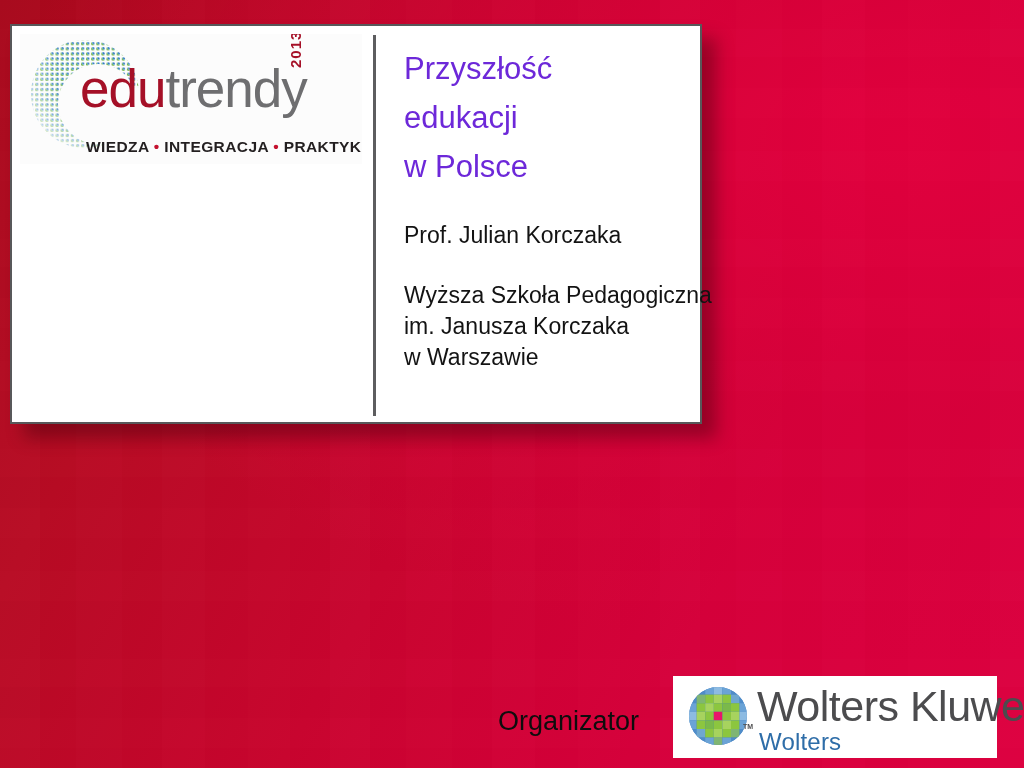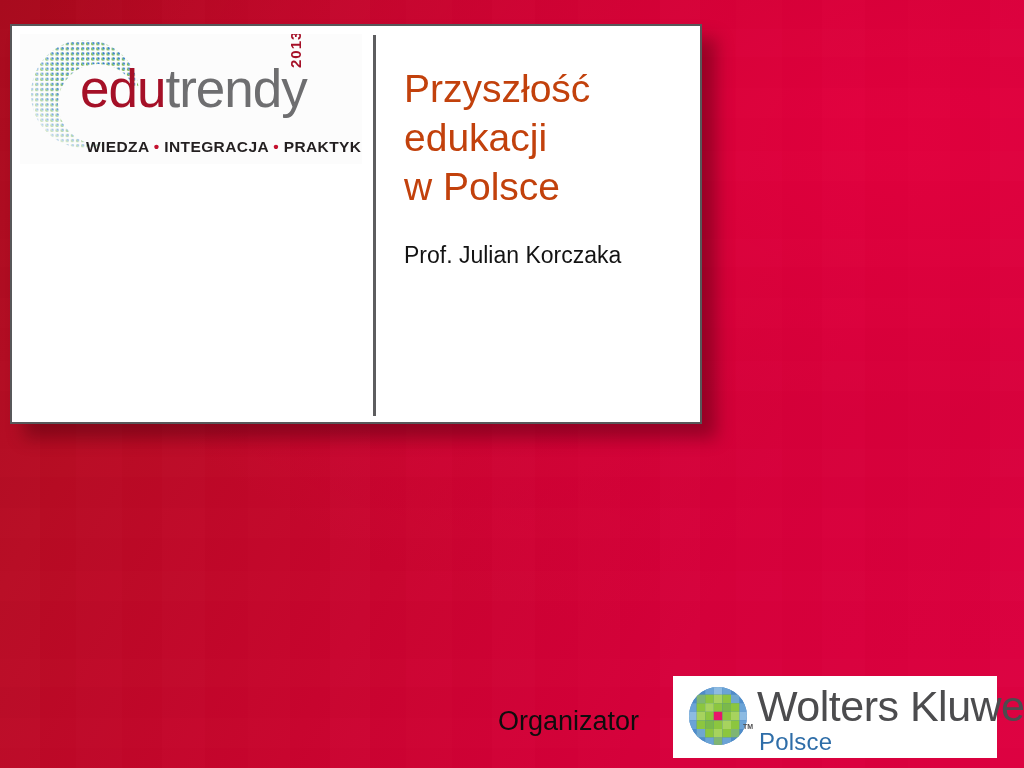--- a/index.html
+++ b/index.html
@@ -129,26 +129,25 @@
   #edu-tagline .sep { color: #c4122f; }
 
   
   #card-text {
     position: absolute;
     left: 392px;
     top: 18px;
     width: 344px;
   }
   #slide-title {
-    font-size: 39px;
+    font-size: 31px;
     line-height: 49px;
-    color: #c2410c;
+    color: #6d28d9;
     font-weight: 400;
     white-space: pre-line;
-    margin-top: 20px;
   }
   #presenter {
     margin-top: 30px;
     font-size: 23px;
     line-height: 29px;
     color: #131313;
   }
   #affiliation {
     margin-top: 30px;
     font-size: 23px;
@@ -273,20 +272,23 @@
         <span class="sep">•</span>
         <span>PRAKTYKA</span>
       </div>
     </div>
 
     <div id="card-text">
       <div id="slide-title">Przyszłość
 edukacji
 w Polsce</div>
       <div id="presenter">Prof. Julian Korczaka</div>
+      <div id="affiliation">Wyższa Szkoła Pedagogiczna
+im. Janusza Korczaka
+w Warszawie</div>
     </div>
   </div>
 
   <div id="organizer-label">Organizator</div>
 
   <div id="wk-card">
 
     <svg id="wk-globe" viewBox="0 0 60 60">
       <defs>
         <clipPath id="wkClip">
@@ -351,16 +353,16 @@
           <rect x="25.8" y="51.6" width="8.6" height="8.6" fill="#7fb573"></rect>
           <rect x="34.4" y="51.6" width="8.6" height="8.6" fill="#6ba3d6"></rect>
           <rect x="43" y="51.6" width="8.6" height="8.6" fill="#4f8cc9"></rect>
           <rect x="51.6" y="51.6" width="8.6" height="8.6" fill="#3f7dc0"></rect>
         </g>
       </g>
     </svg>
 
     <div id="wk-tm">TM</div>
     <div id="wk-name">Wolters Kluwer</div>
-    <div id="wk-sub">Polsce</div>
+    <div id="wk-sub">Wolters</div>
   </div>
 
 </div>
 
 </body></html>

